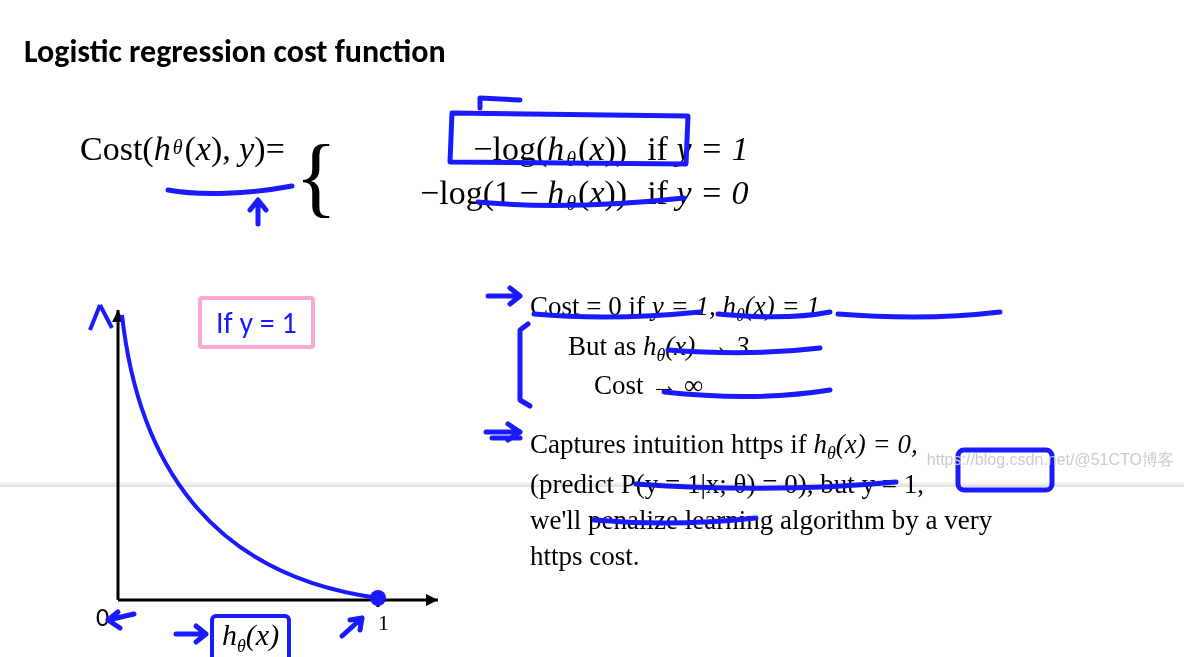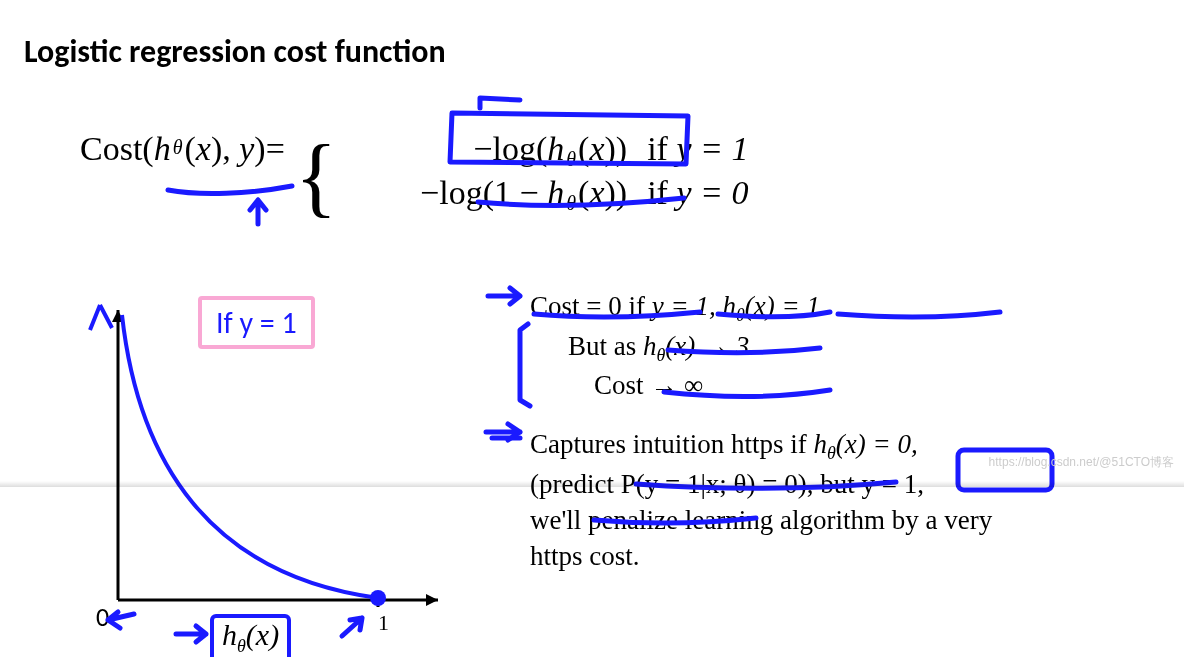--- a/index.html
+++ b/index.html
@@ -24,21 +24,21 @@
 
   .graph{position:absolute;left:78px;top:270px;width:370px;height:370px}
 
   .bullets{position:absolute;left:530px;top:288px;font-size:27px;line-height:1.35;width:620px}
   .bullets .block{margin-bottom:22px}
   .bullets .indent{margin-left:38px}
 
   .ital{font-style:italic}
   .sub2{font-size:18px;font-style:italic;vertical-align:sub}
 
-  .watermark{position:absolute;right:10px;bottom:16px;font-size:12px;color:#ccc;
+  .watermark{position:absolute;right:10px;bottom:16px;font-size:16px;color:#ccc;
     font-family:Arial,sans-serif}
 
   
   .hand{position:absolute;left:0;top:0;width:1184px;height:657px;pointer-events:none}
 </style>
 </head>
 <body>
 
 <div class="slide">
 

